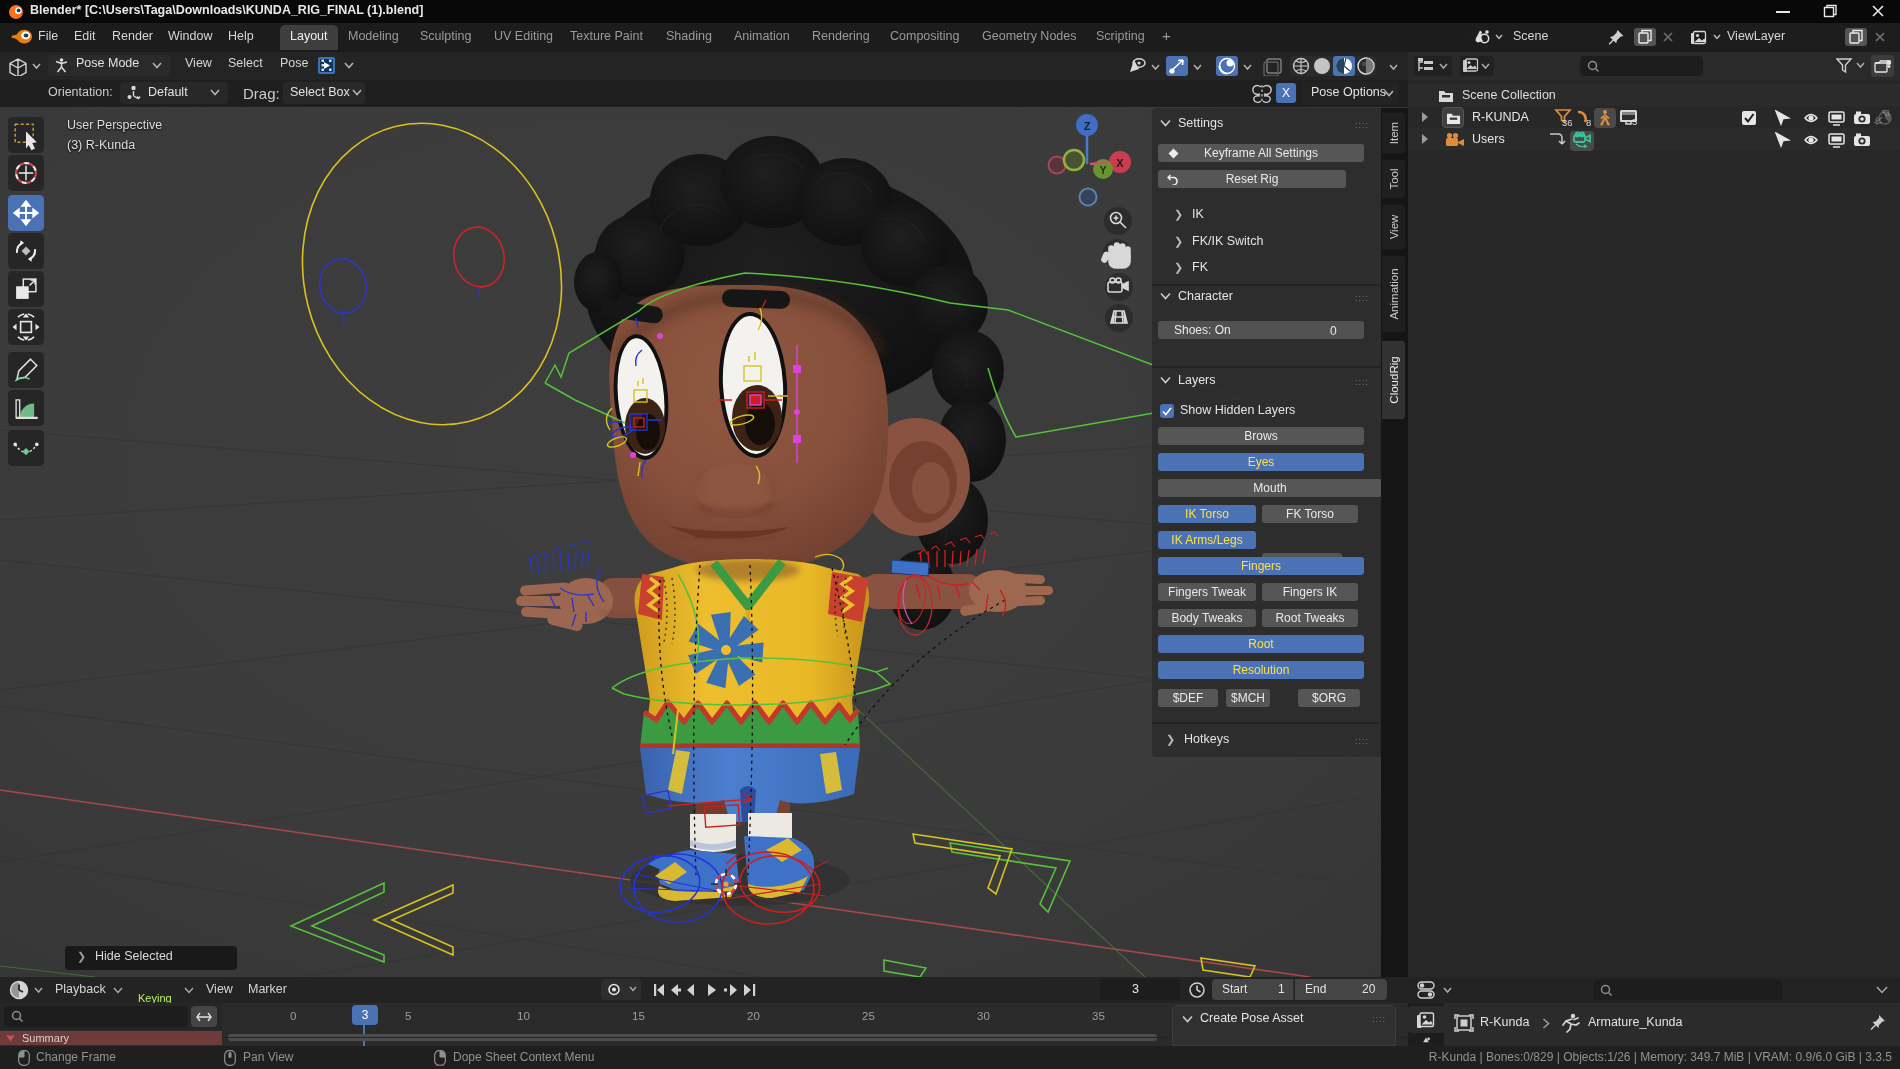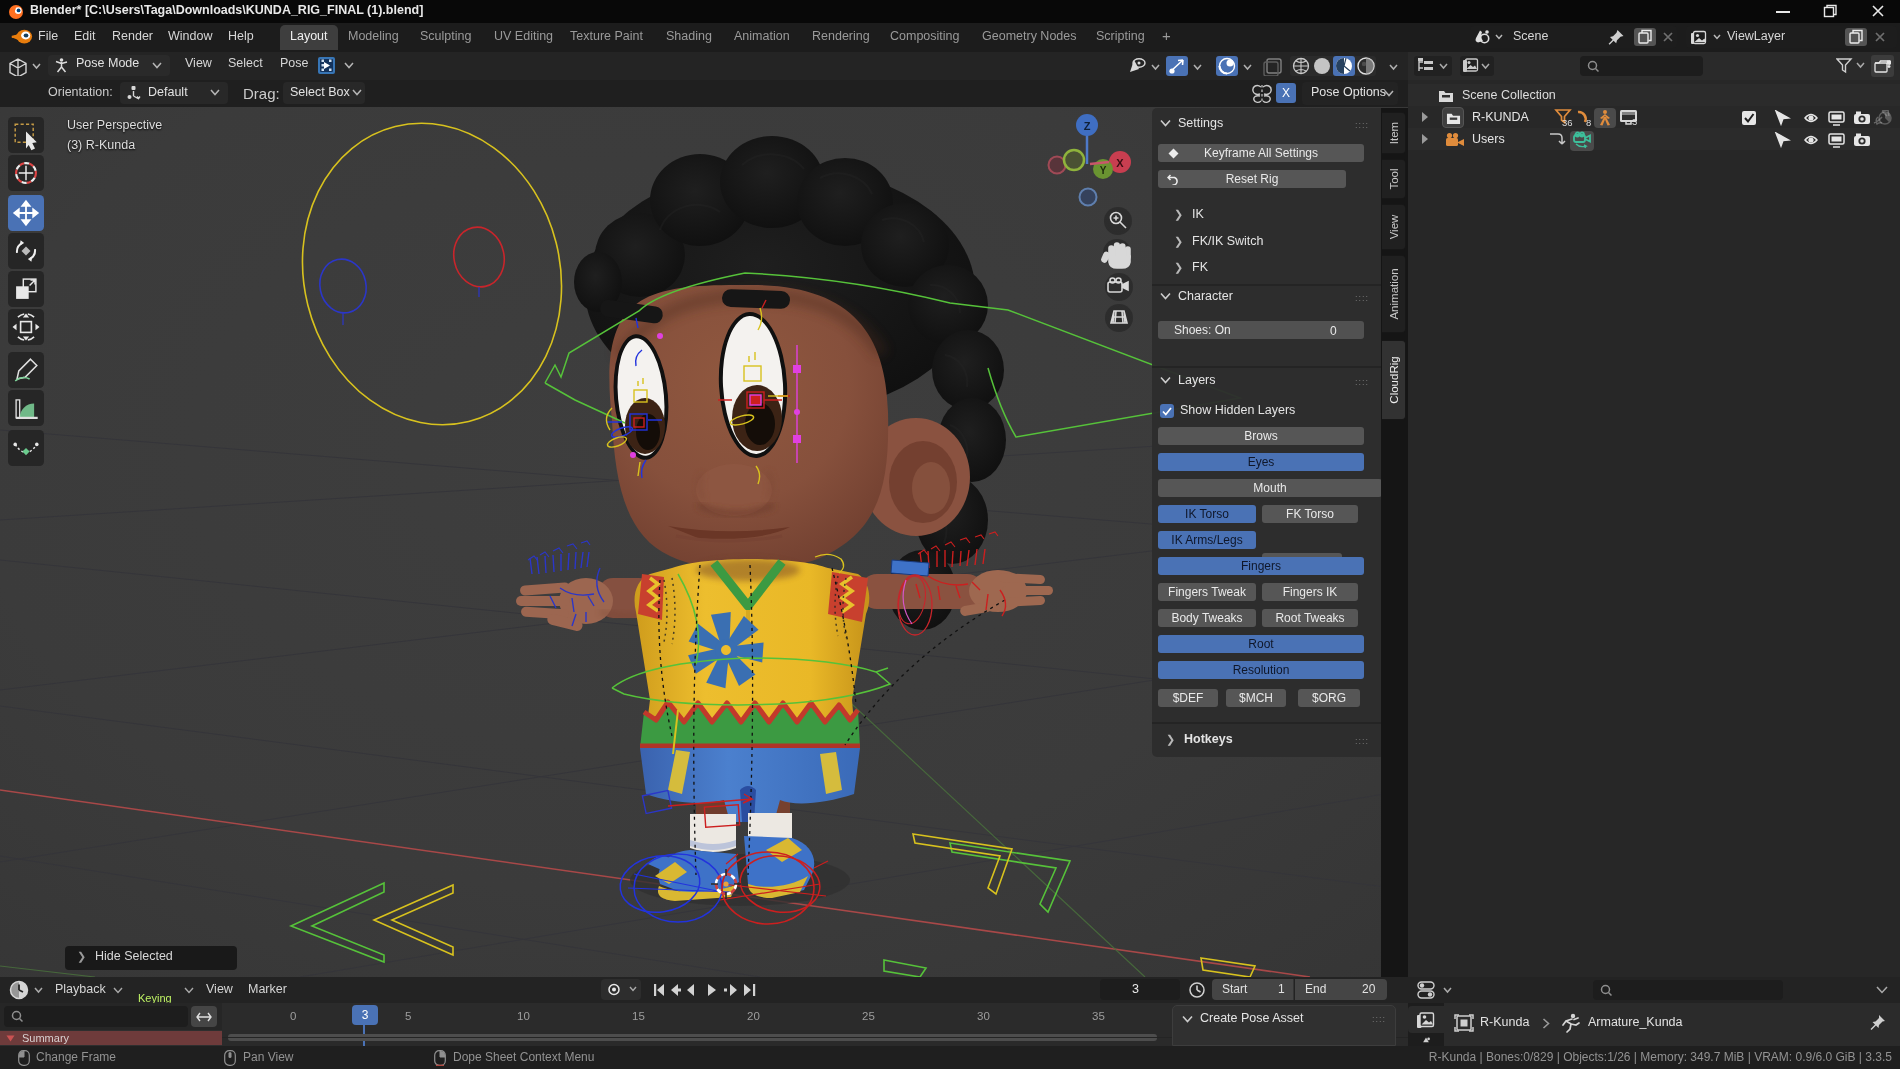--- a/index.html
+++ b/index.html
@@ -12,21 +12,21 @@
 #vhead2{position:absolute;left:0;top:28px;width:1408px;height:27px;background:#1f1f1f}
 #canvas{position:absolute;left:0;top:55px;width:1408px;height:870px;
  background:radial-gradient(ellipse 1200px 800px at 45% 40%,#3e3e3e 0%,#3b3b3b 55%,#343434 100%)}
 #outliner{position:absolute;left:1408px;top:52px;width:492px;height:925px;background:#272727}
 #timeline{position:absolute;left:0;top:977px;width:1408px;height:69px;background:#2a2a2a}
 #props{position:absolute;left:1408px;top:977px;width:492px;height:69px;background:#2b2b2b}
 #statusbar{position:absolute;left:0;top:1046px;width:1900px;height:23px;background:#1f1f1f;color:#929292;font-size:12px}
 .mi{display:inline-block;color:#d6d6d6}
 .tab{color:#9a9a9a}
 .btn{position:absolute;background:#565656;border-radius:3px;color:#e9e9e9;font-size:12px;text-align:center;line-height:18px;height:18px}
-.btn.blue{background:#4a72b5;color:#0f172a}
+.btn.blue{background:#4a72b5;color:#fde047}
 .hdr{position:absolute;color:#e4e4e4;font-size:12.5px}
 .field{background:#1d1d1d;border-radius:4px}
 .npnl{position:absolute;left:1152px;top:56px;width:230px;height:649px;background:rgba(45,45,45,0.96);border-radius:5px 0 0 5px}
 .vtab{position:absolute;left:1382px;width:24px;background:#202020;color:#c8c8c8;font-size:11.5px;border-radius:0 4px 4px 0;border:1px solid #171717;border-left:none}
 .vtab span{position:absolute;left:50%;top:50%;transform:translate(-50%,-50%) rotate(-90deg);white-space:nowrap}
 .vtab.act{background:#323232;color:#efefef;border-color:#171717}
 </style></head>
 <body>
 <div id="titlebar">
  <svg class="abs" style="left:8px;top:4px" width="16" height="16" viewBox="0 0 16 16">
@@ -587,25 +587,25 @@
  <div class="btn blue" style="left:6px;top:423px;width:98px">IK Arms/Legs</div>
  <div class="btn" style="left:110px;top:445px;width:80px">FK Arms/Legs</div>
  <div class="btn blue" style="left:6px;top:449px;width:206px">Fingers</div>
  <div class="btn" style="left:6px;top:475px;width:98px">Fingers Tweak</div>
  <div class="btn" style="left:110px;top:475px;width:96px">Fingers IK</div>
  <div class="btn" style="left:6px;top:501px;width:98px">Body Tweaks</div>
  <div class="btn" style="left:110px;top:501px;width:96px">Root Tweaks</div>
  <div class="btn blue" style="left:6px;top:527px;width:206px">Root</div>
  <div class="btn blue" style="left:6px;top:553px;width:206px">Resolution</div>
  <div class="btn" style="left:6px;top:581px;width:60px">$DEF</div>
- <div class="btn" style="left:74px;top:581px;width:60px">$MCH</div>
+ <div class="btn" style="left:74px;top:581px;width:44px">$MCH</div>
  <div class="btn" style="left:146px;top:581px;width:62px">$ORG</div>
  <div class="abs" style="left:0;top:614px;width:230px;height:2px;background:#242424"></div>
  <span class="abs" style="left:14px;top:625px;color:#b8b8b8;font-size:11px">❯</span>
- <span class="hdr" style="left:32px;top:624px;font-weight:bold">Hotkeys</span>
+ <span class="hdr" style="left:32px;top:624px;font-weight:normal">Hotkeys</span>
  <span class="abs" style="left:203px;top:628px;color:#777;font-size:9px;letter-spacing:1px">::::</span>
 </div>
 <div class="abs" style="left:1381px;top:56px;width:27px;height:869px;background:#151515"></div>
 <div class="vtab" style="top:60px;height:42px">
       <span>Item</span>
     </div>
 <div class="vtab" style="top:107px;height:40px">
       <span>Tool</span>
     </div>
 <div class="vtab" style="top:152px;height:46px">

